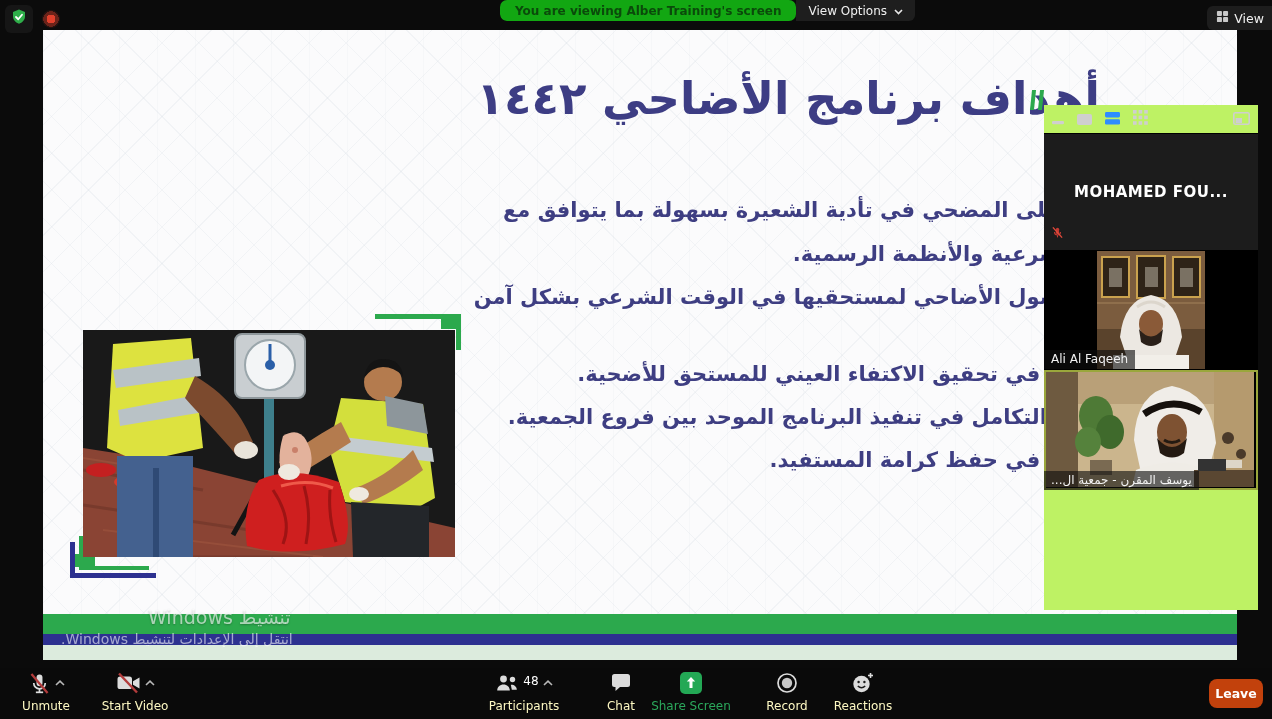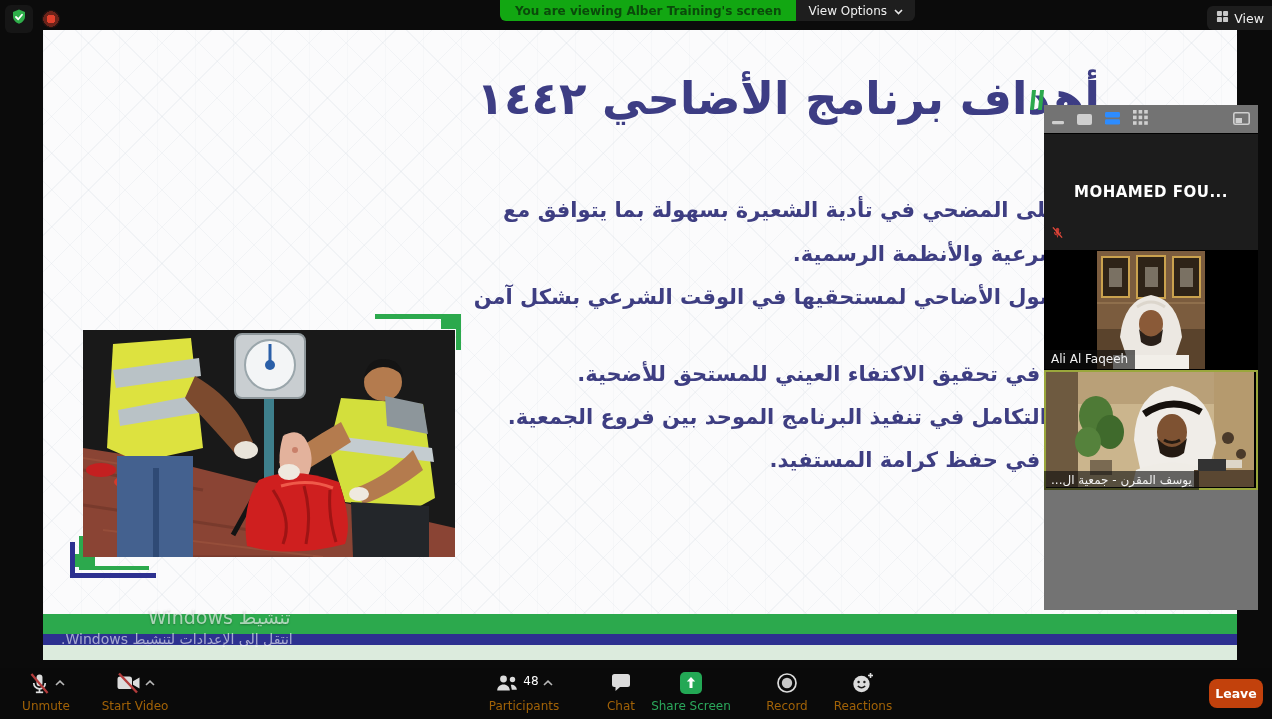--- a/index.html
+++ b/index.html
@@ -33,43 +33,43 @@
   .photo { left:40px; top:300px; width:372px; height:227px; background:#141414; }
 
   
   .shield-btn { left:5px; top:5px; width:28px; height:28px; background:#161616; border-radius:6px;
                 display:flex; align-items:center; justify-content:center; z-index:6; }
   .rec-dot { left:42px; top:10px; width:18px; height:18px; border-radius:50%;
              background:radial-gradient(circle,#e0402c 0 34%, rgba(224,64,44,.45) 35% 60%, rgba(224,64,44,.12) 61% 100%); z-index:6; }
   .share-banner { left:500px; top:0; height:21px; display:flex; z-index:6; font-size:12px;
                   border-radius:0 0 6px 6px; overflow:hidden; }
   .share-banner .green { background:#12a712; color:#0b4a0b; font-weight:700; padding:0 15px;
-                         display:flex; align-items:center; white-space:nowrap; }
+                         display:flex; align-items:center; white-space:nowrap;border-radius:7px; }
   .share-banner .dark  { background:#1e1e1e; color:#f0f0f0; padding:0 12px; display:flex; align-items:center; gap:7px; white-space:nowrap; }
   .view-pill { right:0; top:6px; height:24px; background:#1d1d1d; border-radius:6px 0 0 6px; z-index:6;
                display:flex; align-items:center; gap:5px; padding:0 8px 0 9px; color:#f2f2f2; font-size:12.5px; }
 
   
-  .panel { left:1044px; top:105px; width:214px; height:505px; background:#737373; z-index:5; display:flex; flex-direction:column; }
+  .panel { left:1044px; top:105px; width:214px; height:505px; background:#bef264; z-index:5; display:flex; flex-direction:column; }
   .panel-header { height:28px; display:flex; align-items:center; padding:0 8px; gap:13px; }
   .ph-spacer { flex:1; }
   .tile { position:relative; border-top:1px solid #000; overflow:hidden; }
   .tile-name-center { position:absolute; inset:0; display:flex; align-items:center; justify-content:center;
                       color:#fff; font-weight:700; font-size:15px; letter-spacing:.5px; direction:rtl; }
   .tile-label { position:absolute; left:0; bottom:0; background:rgba(15,15,15,.62); color:#f2f2f2;
                 font-size:12px; padding:2px 7px 3px; direction:rtl; white-space:nowrap; }
   .tile-mic { position:absolute; left:7px; bottom:7px; }
   .t3-border { position:absolute; inset:0; border:2px solid #9aa73c; pointer-events:none; }
   .tile-chevron { position:absolute; left:50%; bottom:4px; transform:translateX(-50%); width:34px; height:18px;
                   display:flex; align-items:center; justify-content:center; cursor:pointer; }
 
   
   .toolbar { left:0; top:668px; width:1272px; height:51px; background:#0a0a0a; z-index:7; }
   .ctrl { position:absolute; top:4px; display:flex; flex-direction:column; align-items:center; gap:1px; cursor:pointer; }
-  .ctrl .lbl { font-size:12px; color:#a16207; white-space:nowrap; }
+  .ctrl .lbl { font-size:12px; color:#fef9c3; white-space:nowrap; }
   .ctrl .icon-row { height:26px; display:flex; align-items:center; gap:4px; }
   .caret { margin-bottom:10px; }
   .count { color:#fff; font-size:12px; margin-bottom:8px; }
   .green-lbl { color:#2ba85c !important; }
   .leave-btn { position:absolute; right:9px; top:11px; width:54px; height:29px; background:#c2410c; border:0;
                border-radius:8px; color:#fff; font-weight:700; font-size:12.5px; cursor:pointer;
                font-family:"DejaVu Sans","Liberation Sans",sans-serif; }
 </style>
 </head>
 <body>

